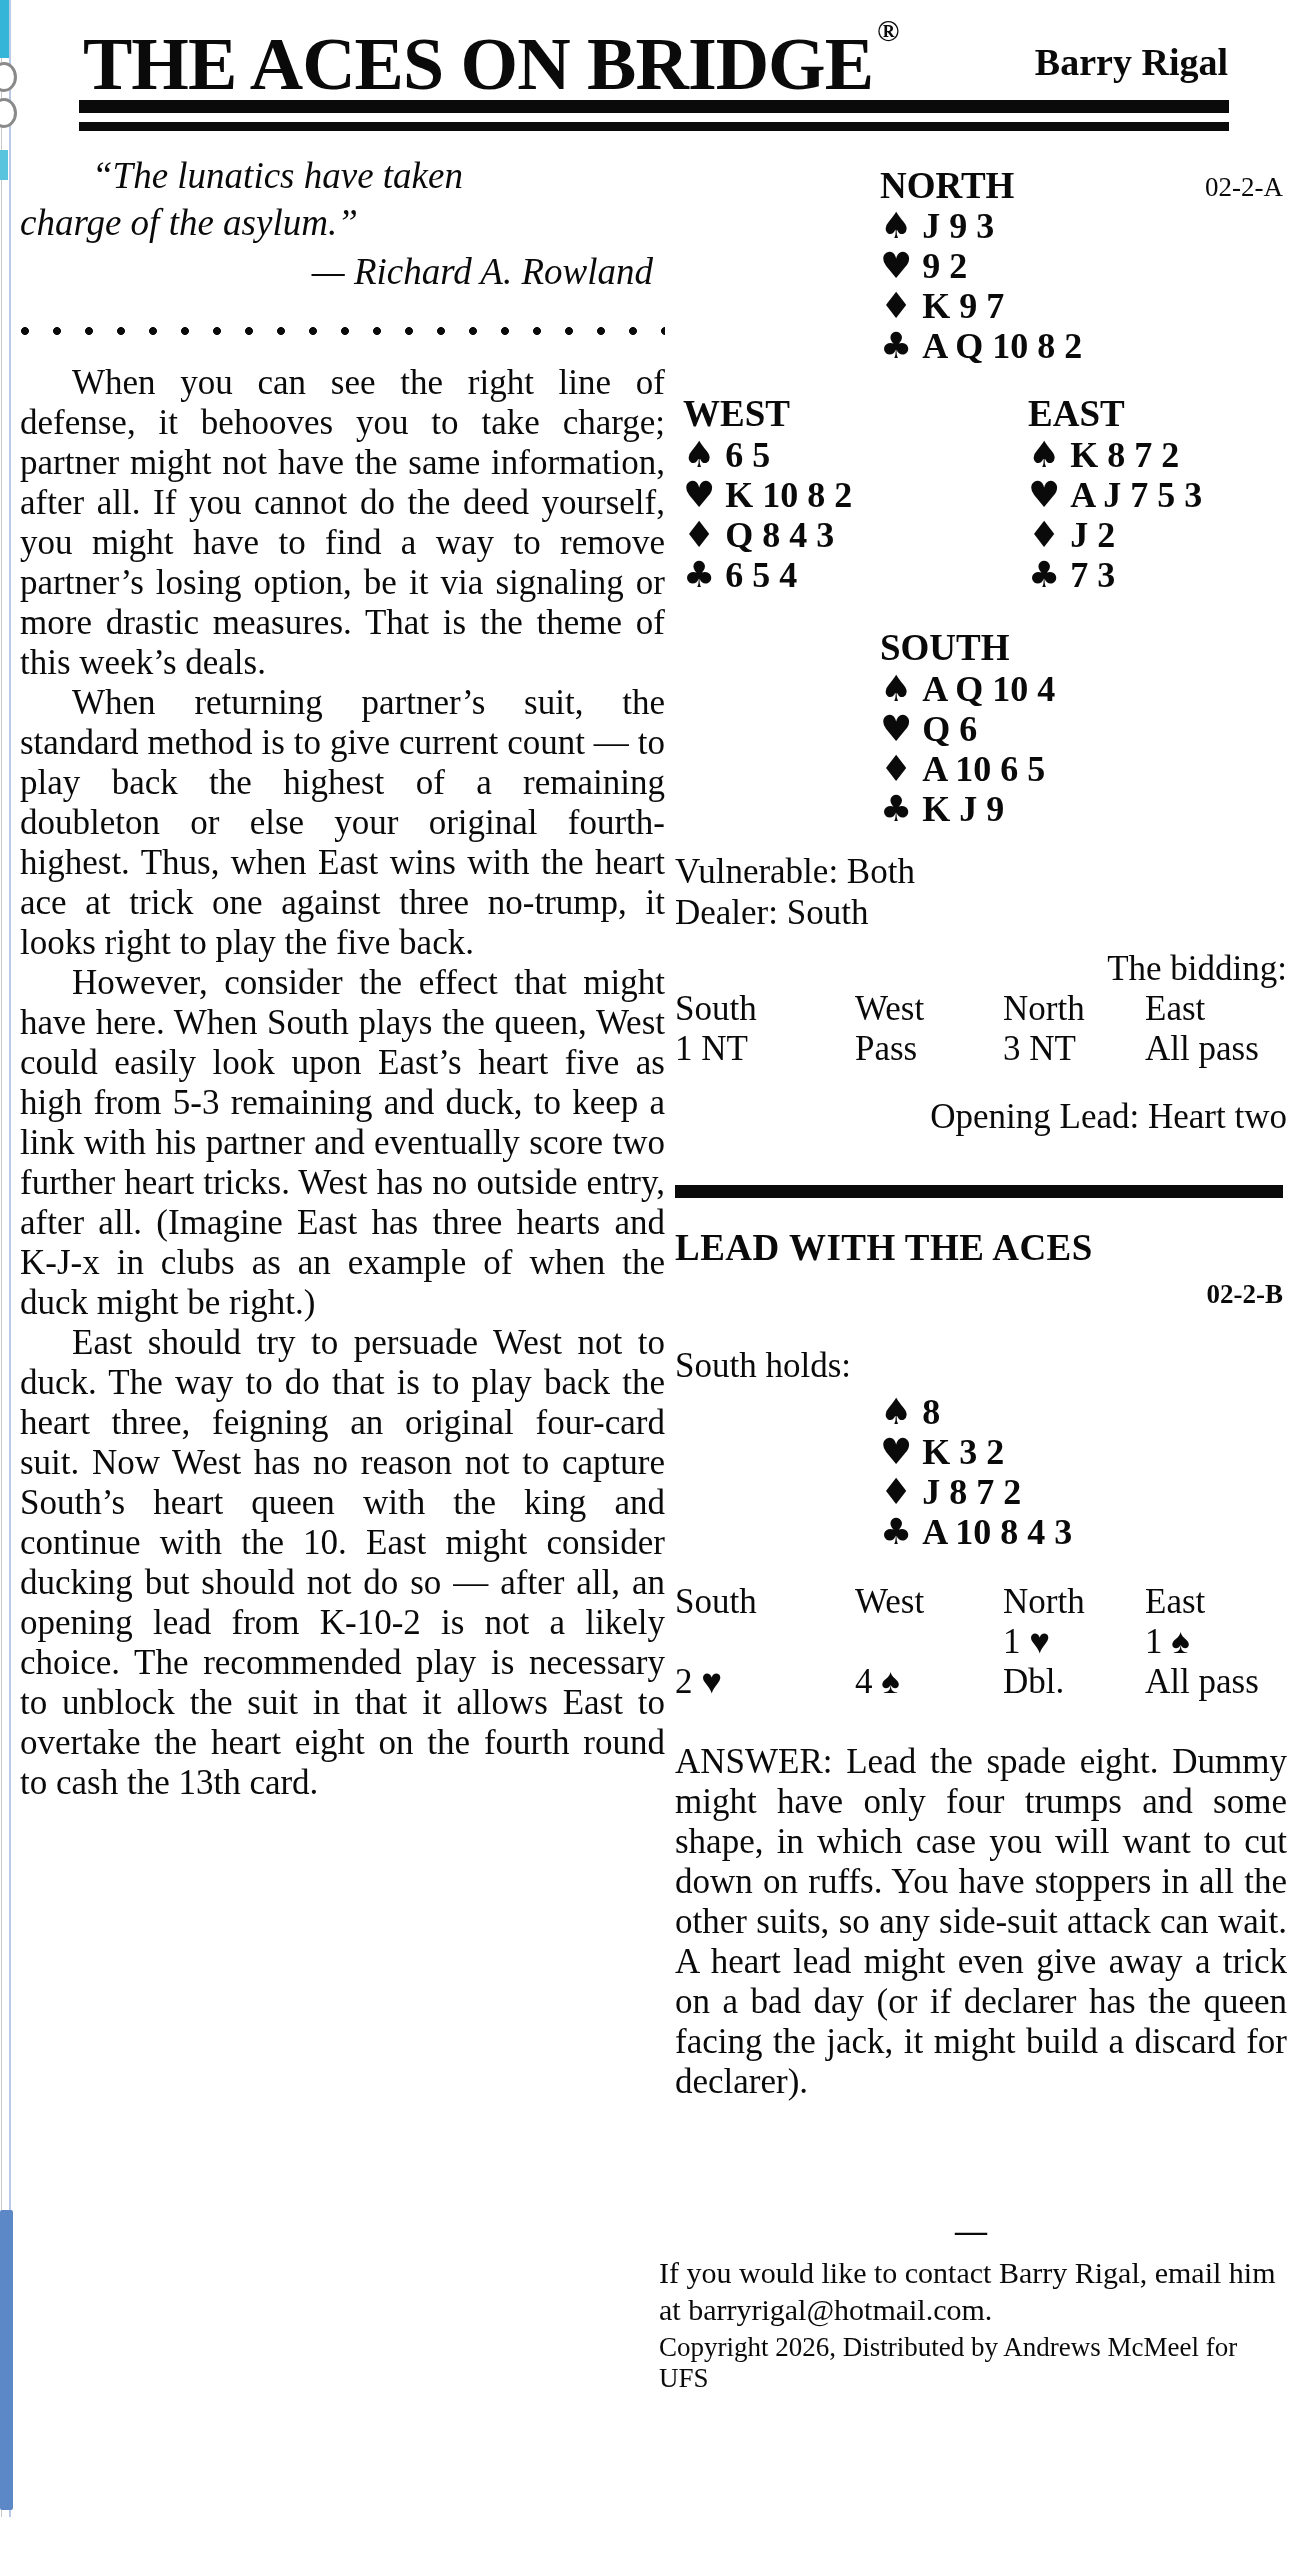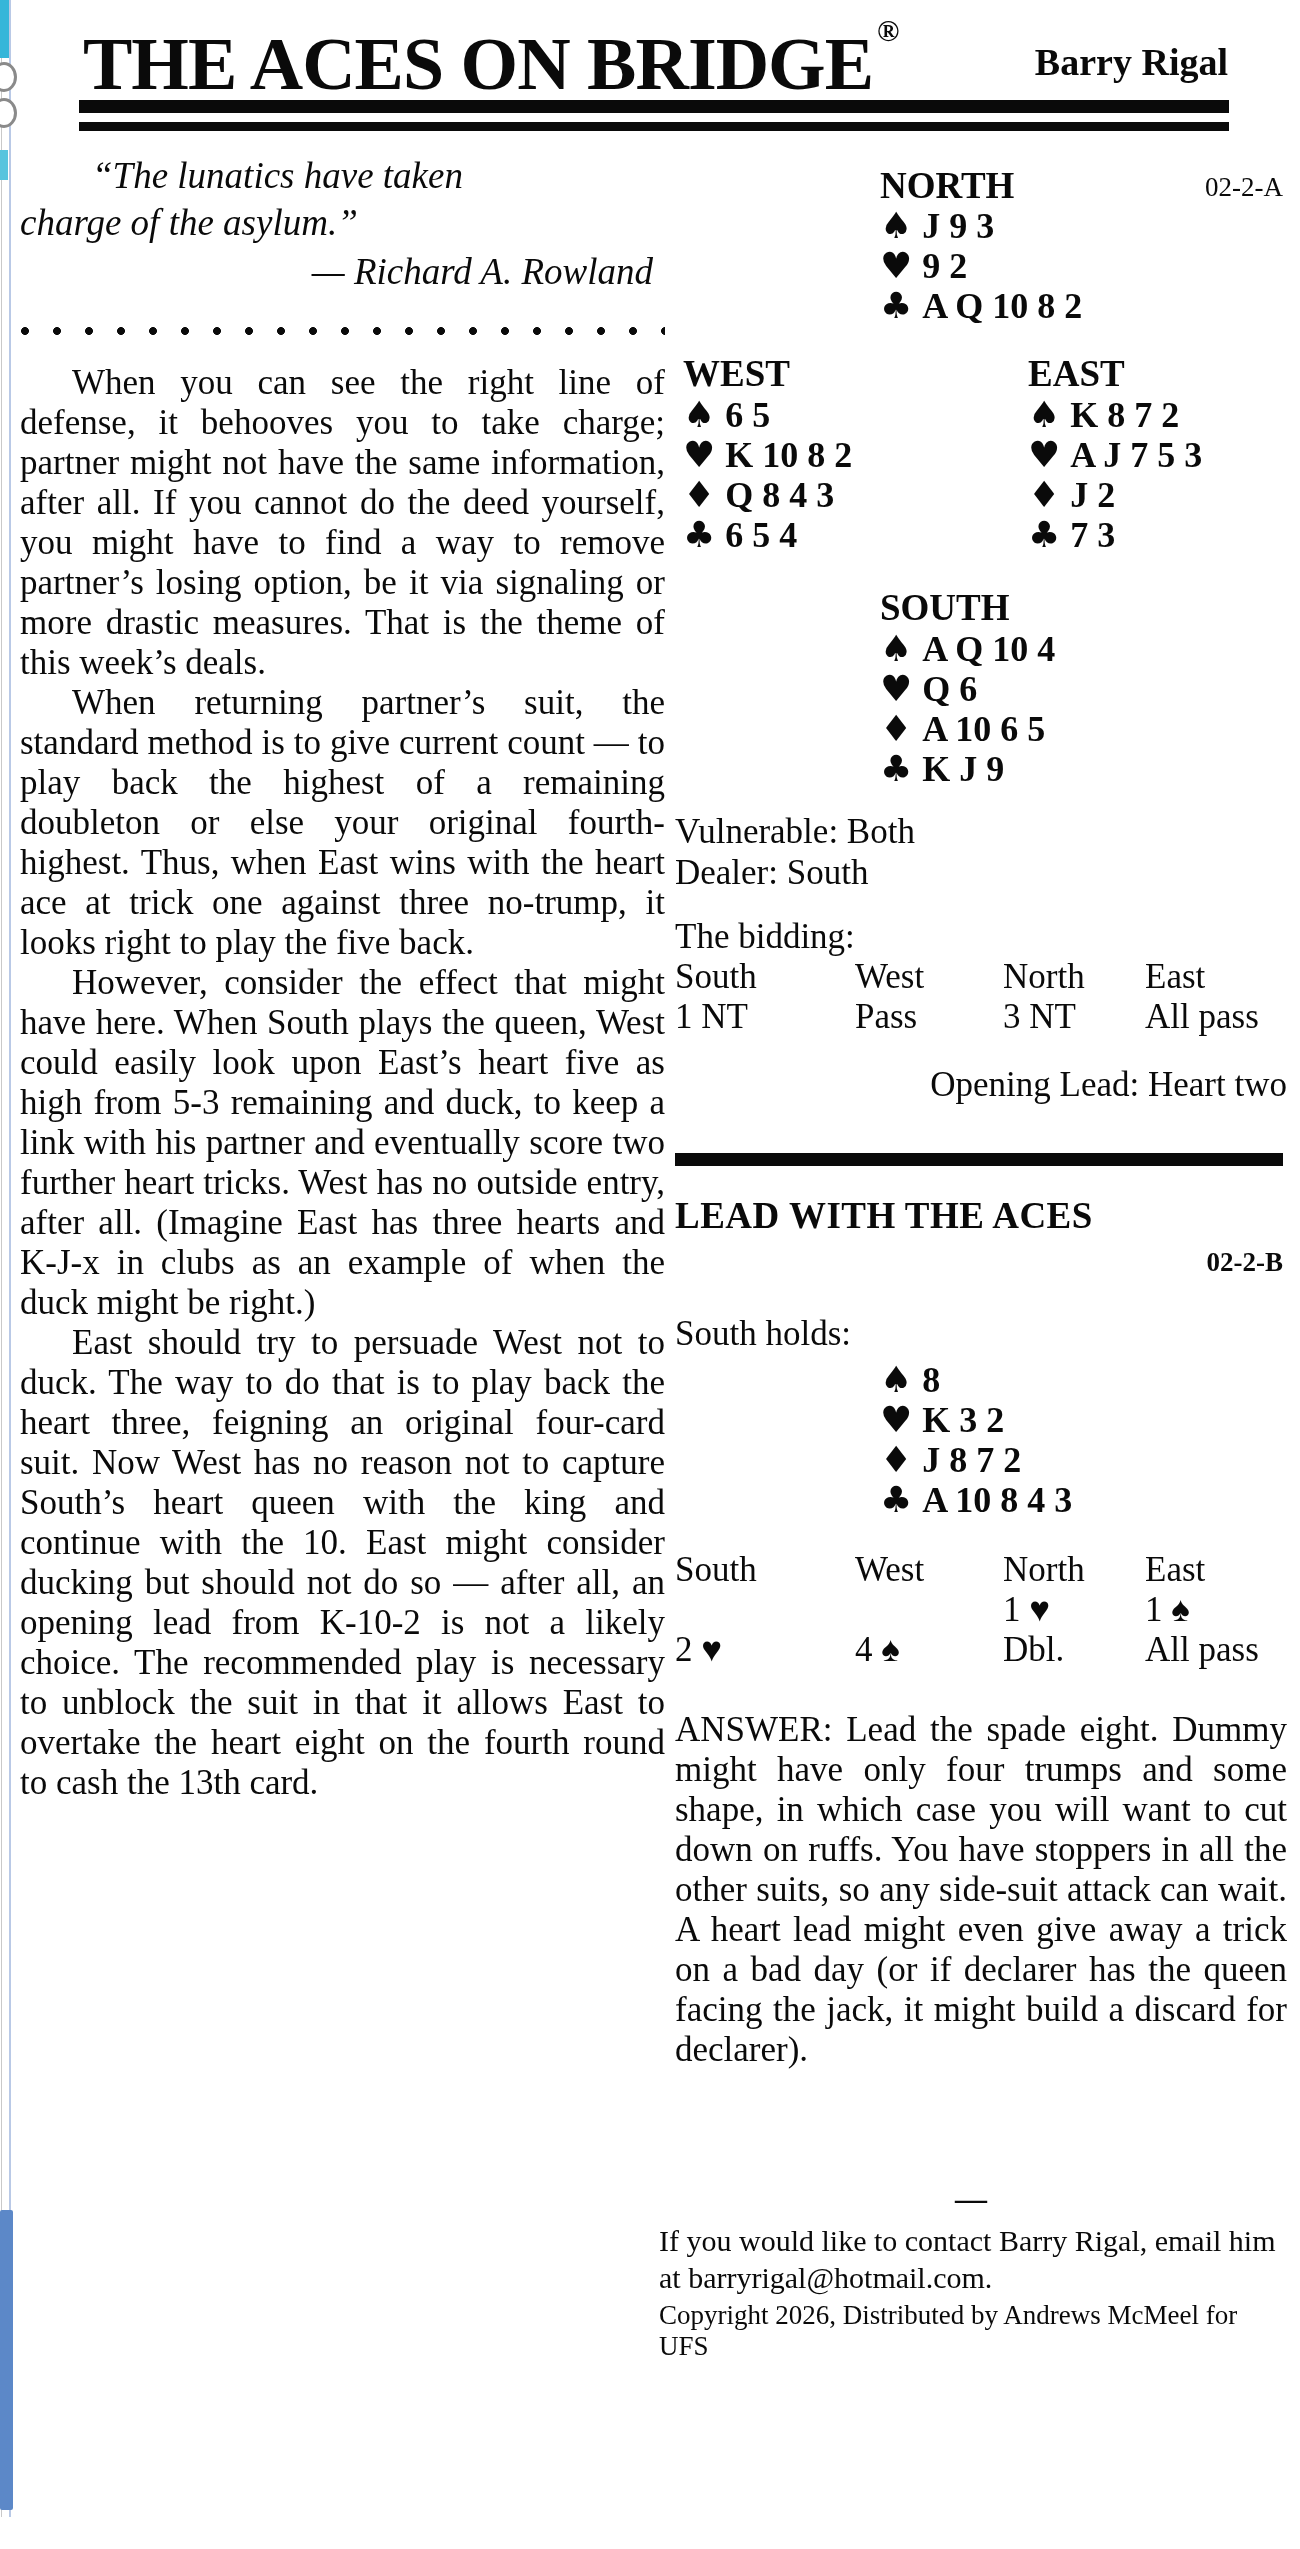--- a/index.html
+++ b/index.html
@@ -44,21 +44,21 @@
   .hand-label{font-weight:bold;font-size:37px;}
   .indent-mid{margin-left:205px;}
   .diagram-id{position:absolute;right:4px;top:8px;font-size:27px;}
   .suit-row{font-weight:bold;font-size:36px;line-height:40px;white-space:nowrap;}
   .suit-glyph{font-family:"DejaVu Sans","Liberation Sans",sans-serif;margin-right:10px;}
   .we-wrap{position:relative;margin-top:26px;height:222px;}
   .hand-west{position:absolute;left:8px;top:0;}
   .hand-east{position:absolute;left:353px;top:0;}
   .hand-south{margin-top:12px;}
   .vul{margin-top:22px;font-size:35px;line-height:41px;font-family:Liberation Serif, serif;}
-  .bid-label{margin-top:24px;font-size:35px;line-height:40px;}
+  .bid-label{margin-top:16px;font-size:35px;line-height:40px;text-align:right;}
   .bid-grid{display:grid;grid-template-columns:180px 148px 142px auto;font-size:35px;line-height:40px;}
   .bid-grid span{white-space:nowrap;}
   .lead{margin-top:28px;font-size:35px;text-align:right;}
   .section-rule{margin-top:48px;width:608px;height:13px;background:#0a0a0a;}
   .quiz-title{margin-top:28px;font-weight:bold;font-size:37px;letter-spacing:0.5px;}
   .quiz-id{text-align:right;font-size:27px;margin-top:10px;padding-right:4px;font-weight:bold;}
   .holds{margin-top:36px;font-size:35px;}
   .quiz-hand{margin-top:6px;}
   .quiz-bids{margin-top:30px;}
   .answer{margin-top:40px;font-size:35px;line-height:40px;text-align:justify;margin-bottom:0;}
@@ -106,20 +106,21 @@
 
   <div class="col-right">
 
     <div class="deal-head">
       <span class="hand-label indent-mid">NORTH</span>
       <span class="diagram-id">02-2-A</span>
     </div>
     <div class="indent-mid">
       <div class="suit-row"><span class="suit-glyph">♠</span><span>J 9 3</span></div>
       <div class="suit-row"><span class="suit-glyph">♥</span><span>9 2</span></div>
+      <div class="suit-row"><span class="suit-glyph">♦</span><span>K 9 7</span></div>
       <div class="suit-row"><span class="suit-glyph">♣</span><span>A Q 10 8 2</span></div>
     </div>
 
     <div class="we-wrap">
       <div class="hand-west">
         <div class="hand-label">WEST</div>
         <div class="suit-row"><span class="suit-glyph">♠</span><span>6 5</span></div>
         <div class="suit-row"><span class="suit-glyph">♥</span><span>K 10 8 2</span></div>
         <div class="suit-row"><span class="suit-glyph">♦</span><span>Q 8 4 3</span></div>
         <div class="suit-row"><span class="suit-glyph">♣</span><span>6 5 4</span></div>

